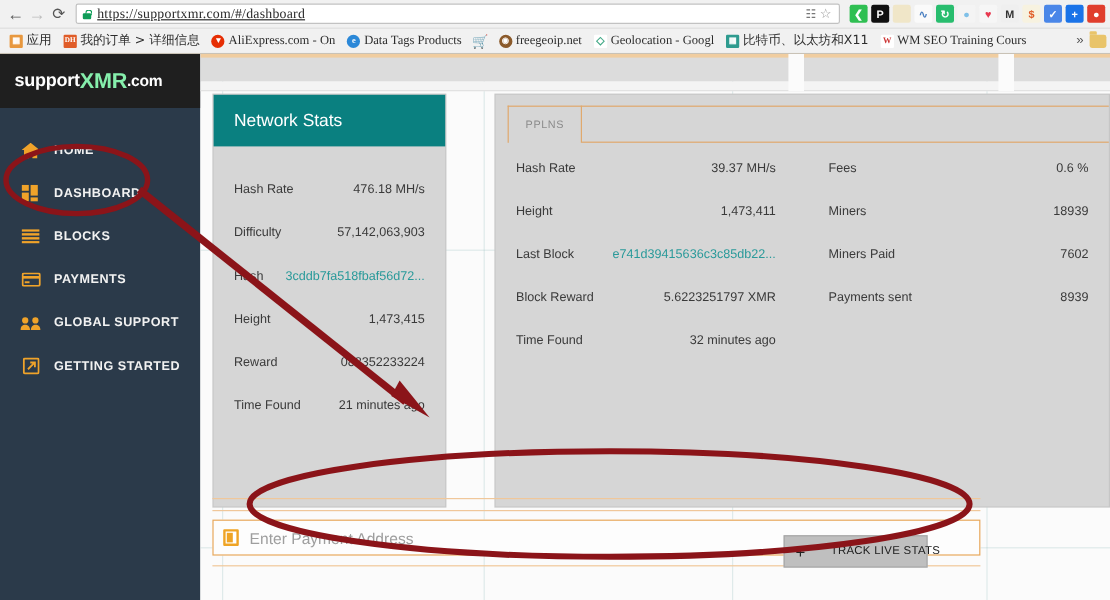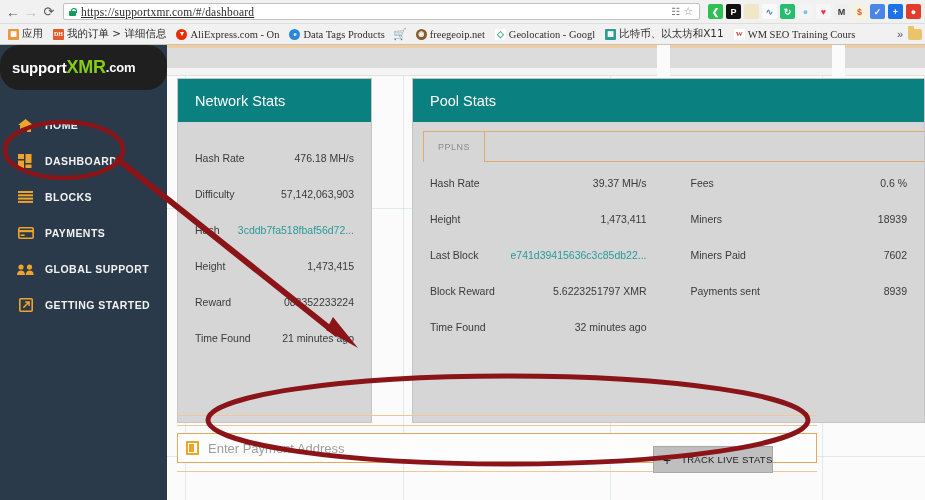--- a/index.html
+++ b/index.html
@@ -54,23 +54,23 @@
                        border-radius:1px 1px 0 0; }
 
   
   .app { position:relative; width:925px; height:455px; background:#fff;
          overflow:hidden; }
 
   
   .sidebar { position:absolute; left:0; top:0; width:167px; height:455px;
              background:#2b3a4a; }
   .brand { height:45px; background:#1f1f1f; display:flex; align-items:center;
-           padding-left:12px;border-radius:20px; }
+           padding-left:12px; }
   .brand span { font-size:15px; font-weight:bold; color:#fff; letter-spacing:-.2px; }
-  .brand .xmr { color:#84cc16; font-size:18px;text-align:right; }
+  .brand .xmr { color:#86efac; font-size:18px;text-align:right; }
   .brand .dot { color:#fff; font-size:13px; }
   .nav { padding-top:17px; }
   .nav-item { height:36px; display:flex; align-items:center; padding-left:17px;
               color:#f2f2f2; font-size:10.5px; font-weight:bold;
               letter-spacing:.45px; cursor:pointer; }
   .nav-ico { width:17px; height:15px; margin-right:11px; flex:none;
              position:relative; color:#f0a32a; display:flex;
              align-items:center; justify-content:center; }
 
   
@@ -128,21 +128,21 @@
               background:#f0c79a; }
   .addr-ic { width:13px; height:14px; flex:none; margin-right:9px;
              border:2px solid #efa425; border-radius:1px; position:relative;
              background:#fff; }
   .addr-ic::after { content:""; position:absolute; left:1px; top:1px;
                     width:5px; height:8px; background:#efa425; }
   .addr-ph { font-size:13px; color:#9e9e9e; }
 
   .trackbtn { position:absolute; left:820px; top:401px; width:120px; height:27px;
               background:#bfbfbf; border:1px solid #a8a8a8; display:flex;
-              align-items:center; padding-left:9px; gap:10px; }
+              align-items:center; padding-left:9px; gap:21px; }
   .trackbtn .plus { font-size:14px; color:#222; line-height:1; }
   .trackbtn .lbl { font-size:9.5px; color:#1c1c1c; letter-spacing:.25px;
                    white-space:nowrap; }
 
   
   .annot { position:absolute; left:0; top:0; width:925px; height:500px;
            pointer-events:none; }
 </style>
 </head>
 <body>
@@ -341,23 +341,20 @@
           <span class="v">088352233224</span>
         </div>
         <div class="row">
           <span class="k">Time Found</span>
           <span class="v">21 minutes ago</span>
         </div>
       </div>
     </div>
 
     <div class="card" style="left:245px; top:33px; width:513px; height:345px;">
-      <div class="card-head">
-        <h2>Pool Stats</h2>
-      </div>
 
       <div class="tabstrip">
         <div class="tabline-top"></div>
         <div class="tabline"></div>
         <div class="tab">PPLNS</div>
       </div>
 
       <div class="poolcols">
         <div class="poolcol">
           <div class="row">

